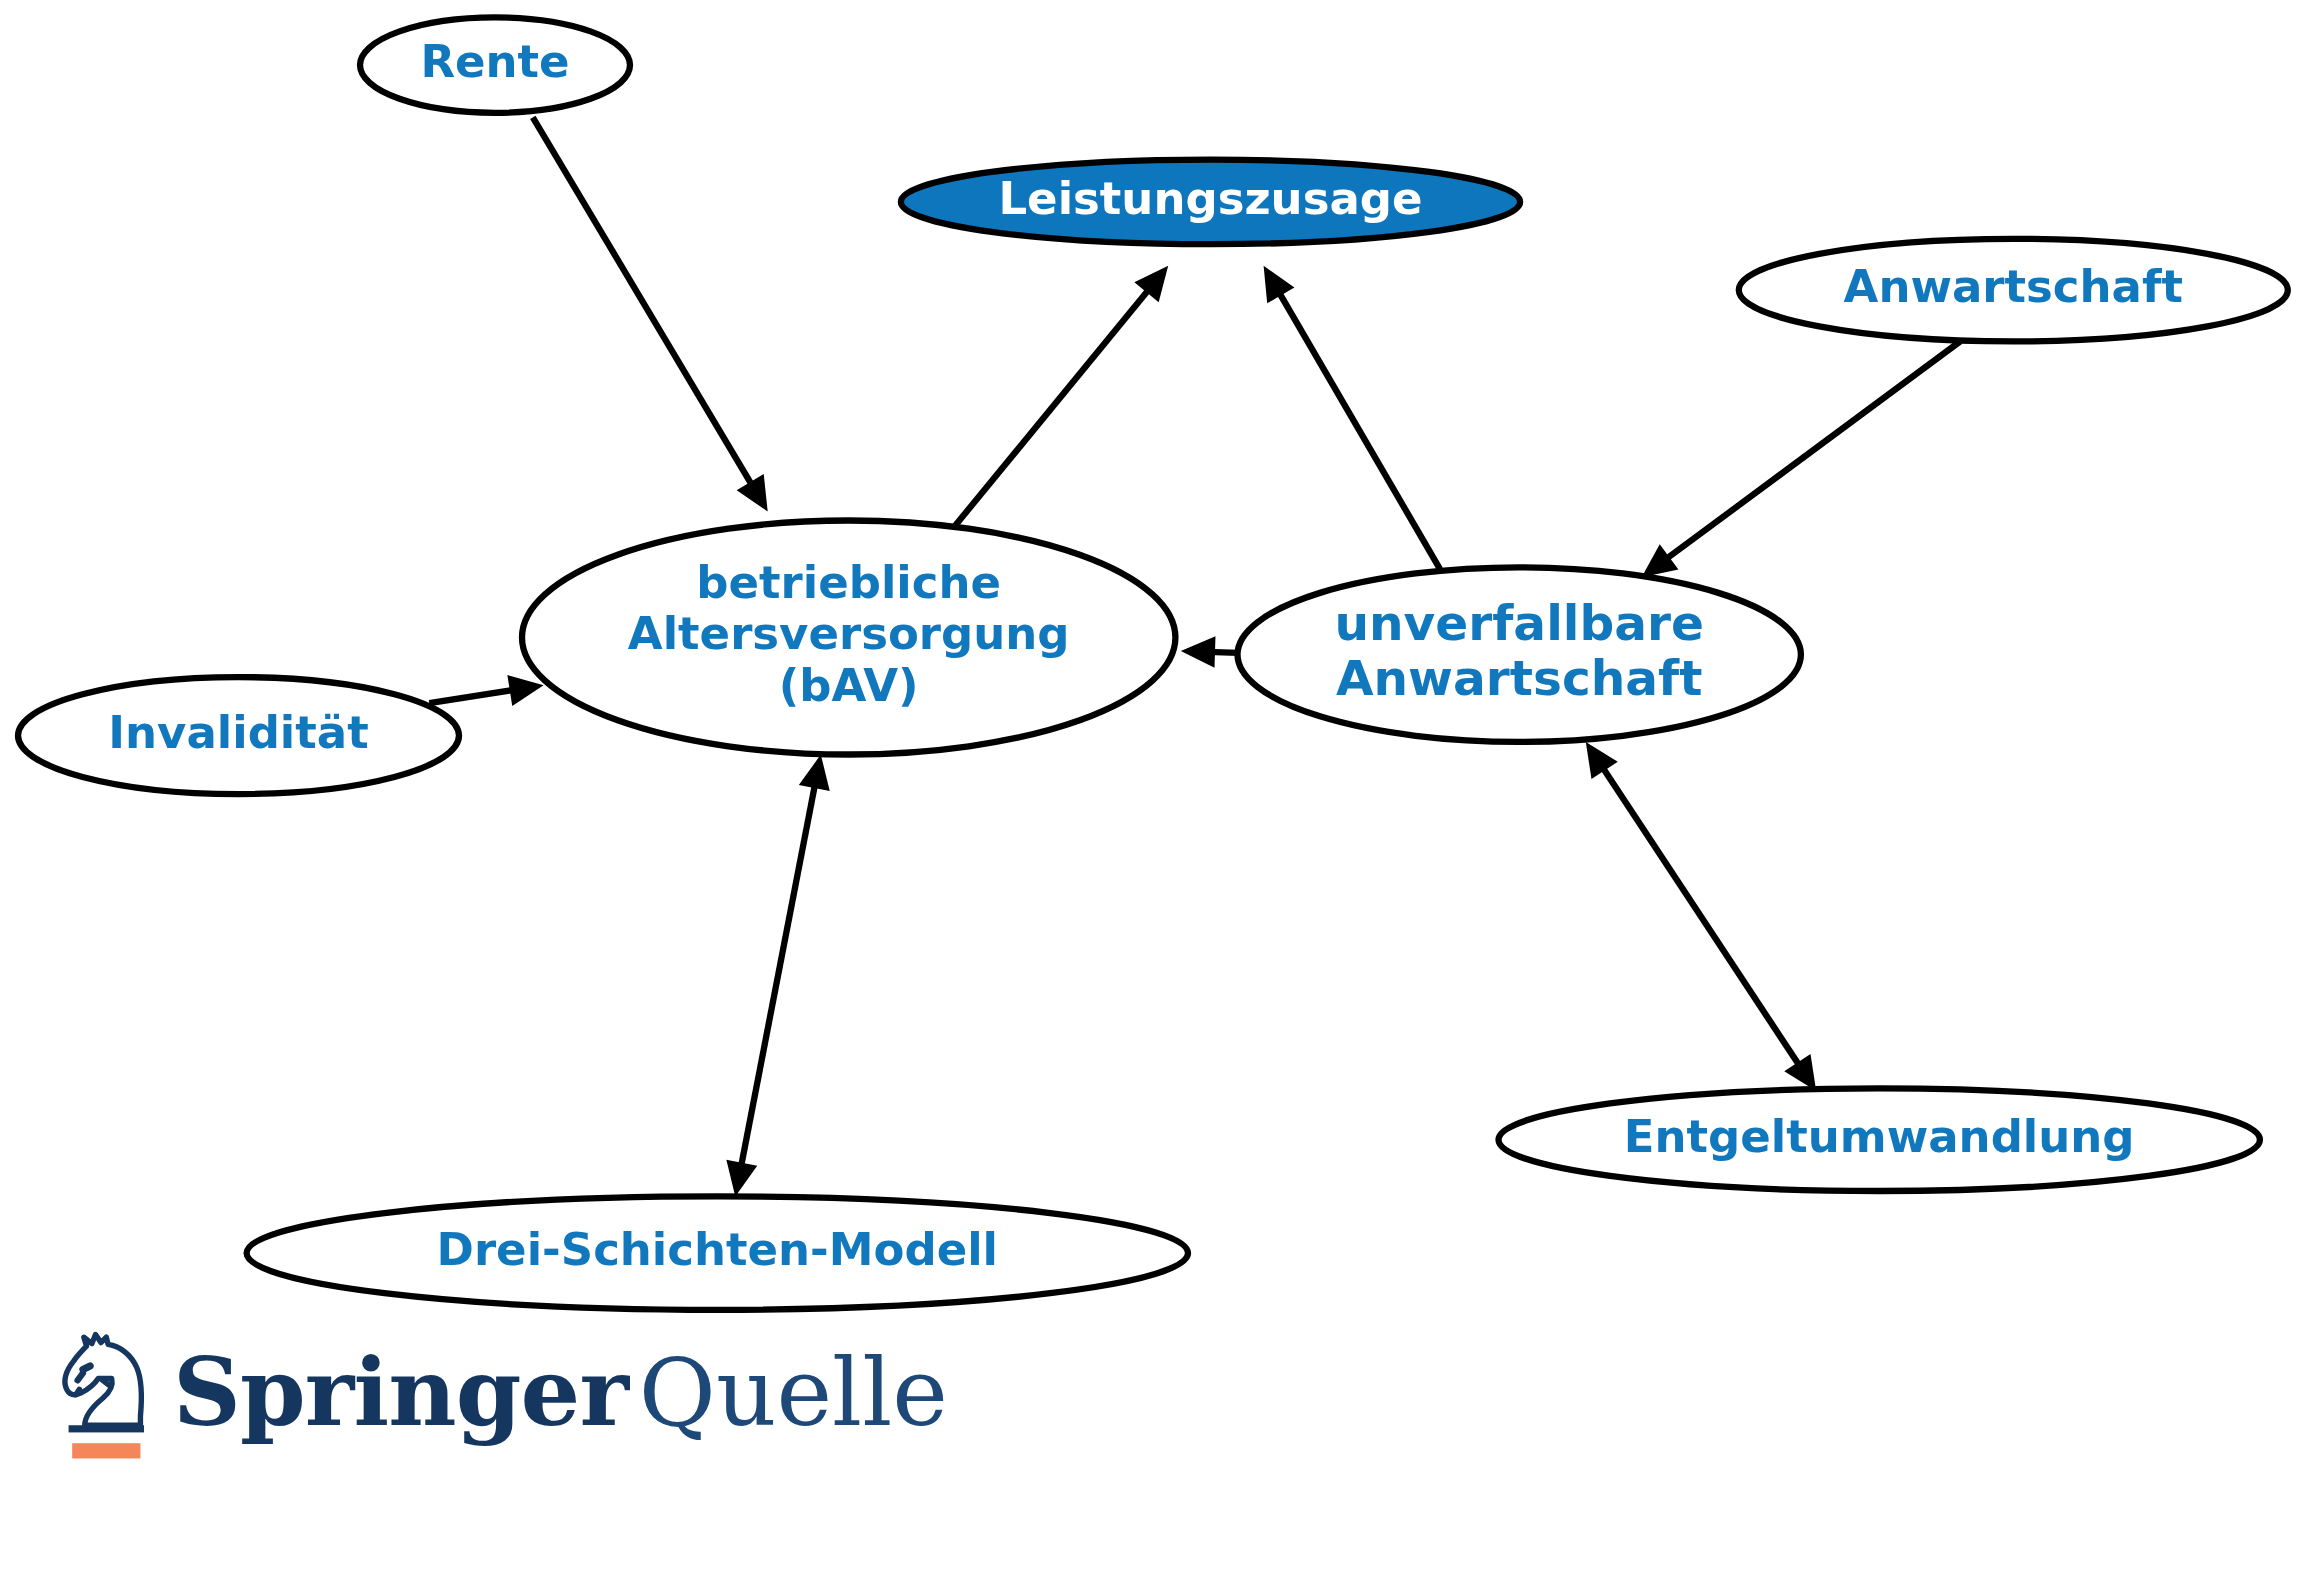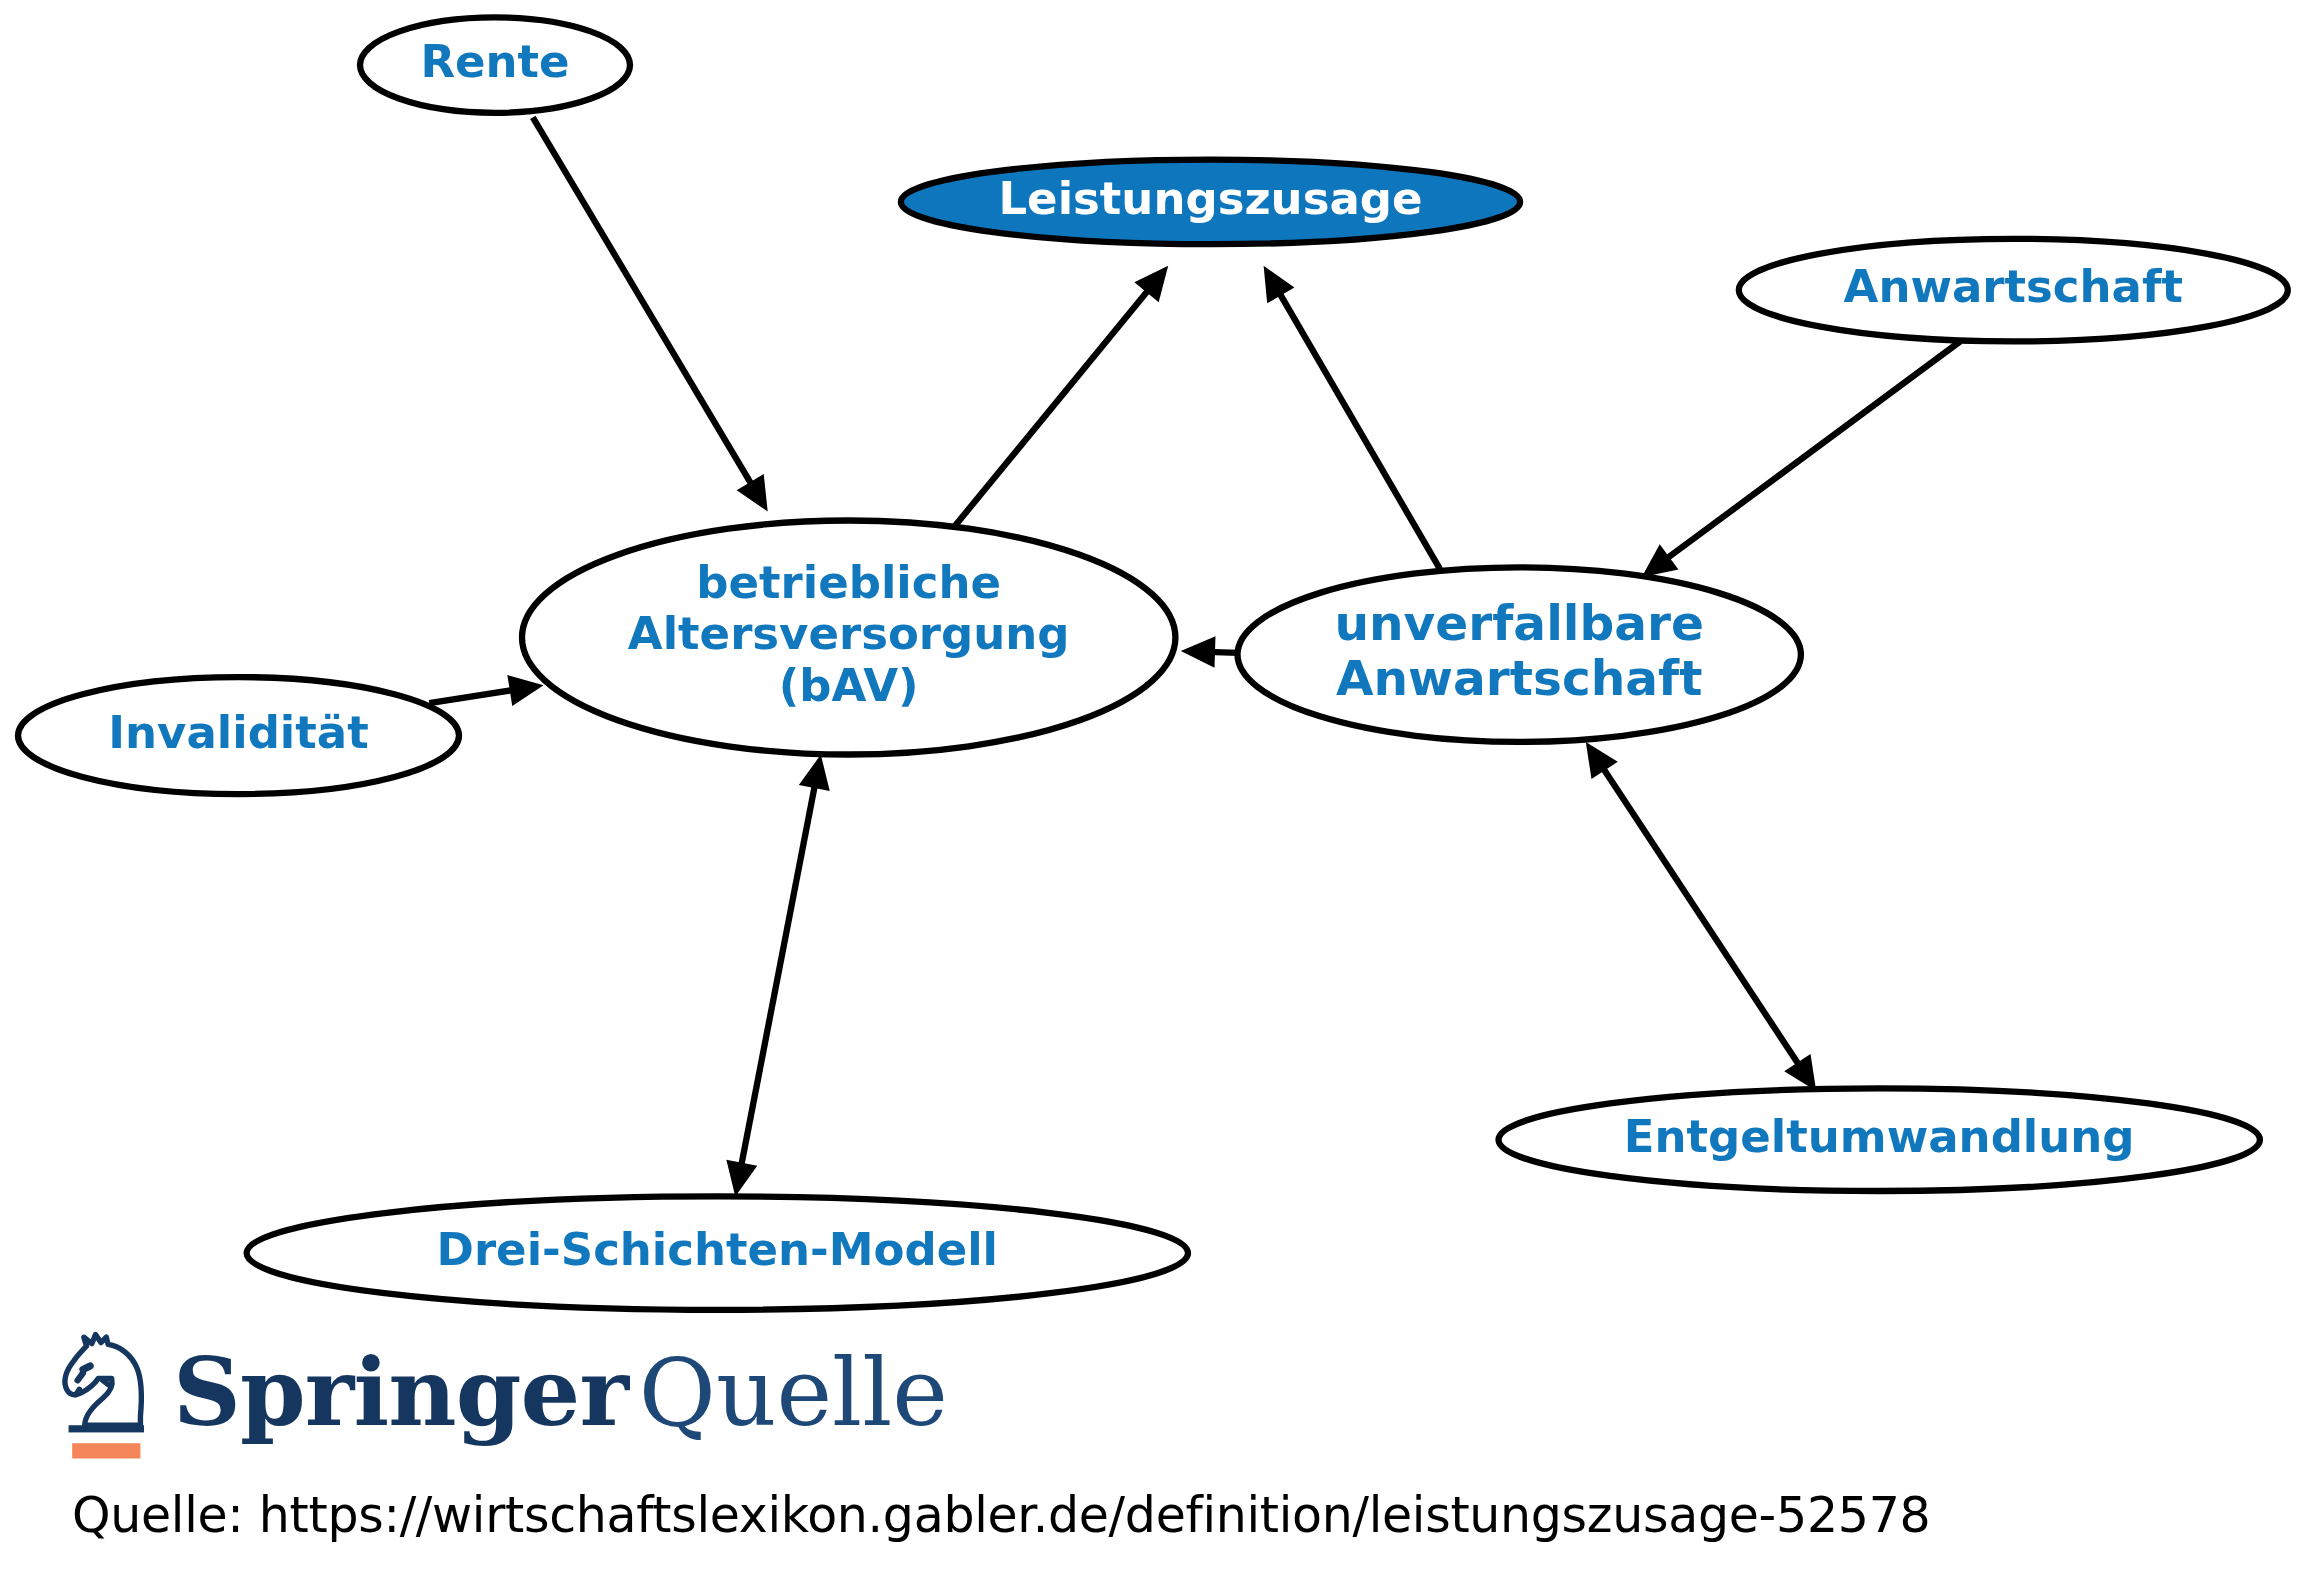--- a/index.html
+++ b/index.html
@@ -199,16 +199,15 @@
         </g>
         <rect x="14" y="106" width="84" height="8" fill="#15365f"></rect>
         <rect x="18" y="126" width="76" height="17" fill="#f5865a"></rect>
       </svg>
     </div>
     <div id="logo-wordmark">
       <span class="word-springer">Springer</span><span class="word-gabler">Quelle</span>
     </div>
   </div>
 
-  <div id="source-line">Quelle: https://wirtschaftslexikon.gabler.de/definition/leistungszusage-52578</div>
 
 </div>
 
 
 </body></html>

